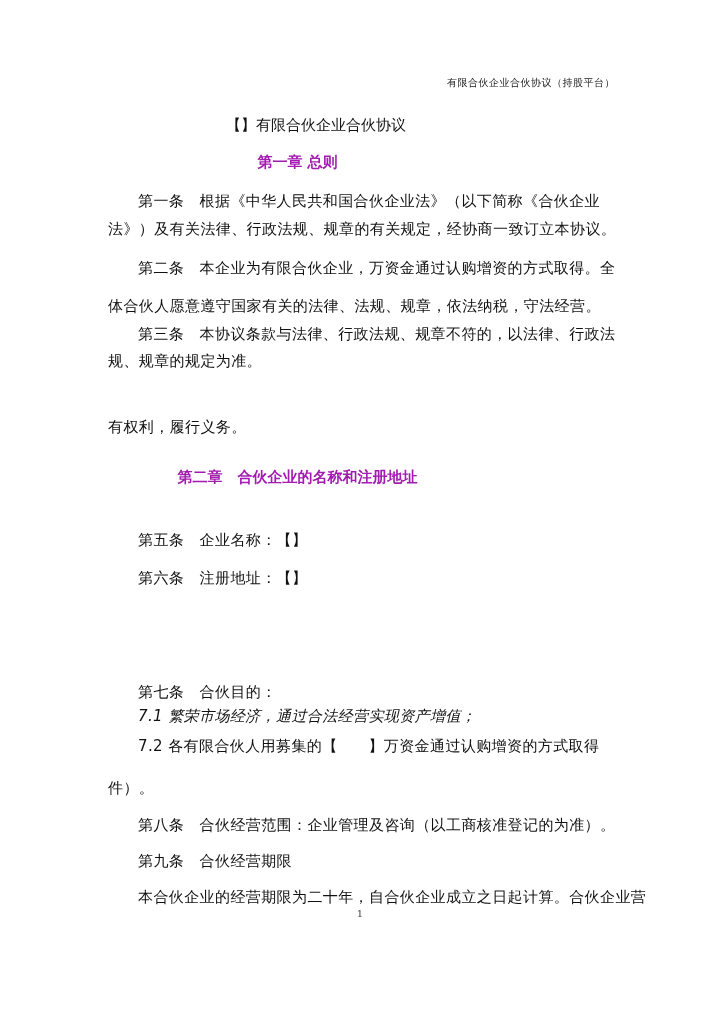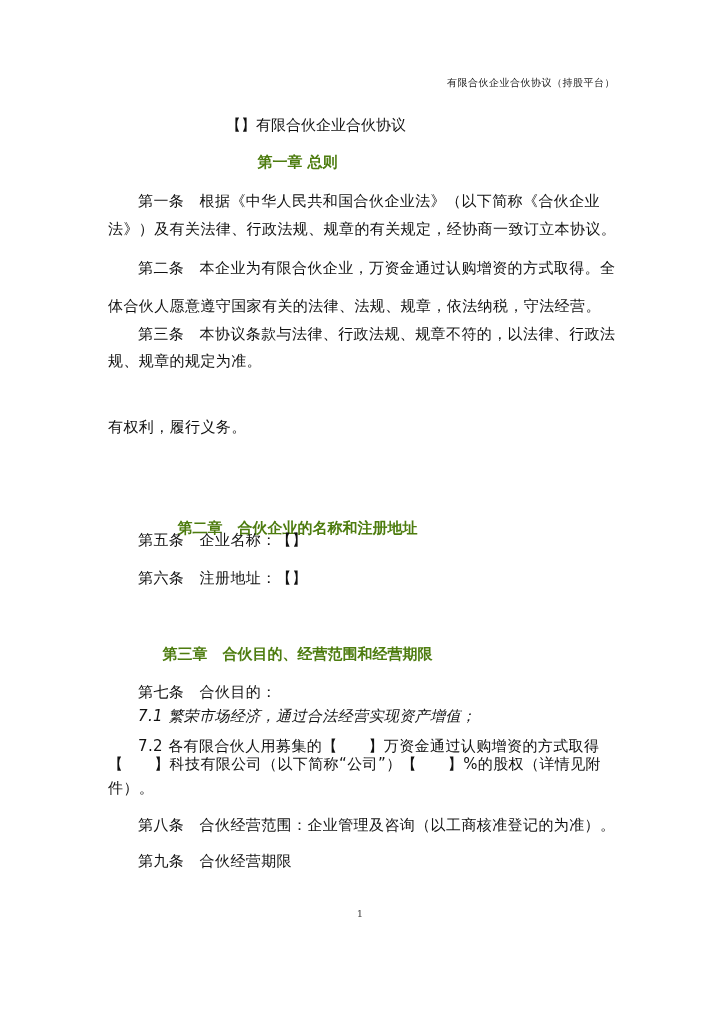--- a/index.html
+++ b/index.html
@@ -32,21 +32,21 @@
     .title {
       left: 0; width: 632px; text-align: center;
       top: 116px;
       font-size: 15px;
       color: #111;
     }
     .chapter {
       left: 0; width: 595px; text-align: center;
       font-size: 15px;
       font-weight: bold;
-      color: #4d7c0f;
+      color: #a21caf;
     }
     .para {
       font-size: 15px;
       color: #111;
       letter-spacing: 0.4px;
     }
     .page-number {
       left: 0; width: 720px; text-align: center;
       top: 908px;
       font-family: "DejaVu Serif", serif;
@@ -69,31 +69,30 @@
   <div class="abs para" style="left:108px; top:220px;">法》）及有关法律、行政法规、规章的有关规定，经协商一致订立本协议。</div>
 
   <div class="abs para" style="left:138px; top:259px;">第二条　本企业为有限合伙企业，万资金通过认购增资的方式取得。全</div>
   <div class="abs para" style="left:108px; top:297px;">体合伙人愿意遵守国家有关的法律、法规、规章，依法纳税，守法经营。</div>
 
   <div class="abs para" style="left:138px; top:325px;">第三条　本协议条款与法律、行政法规、规章不符的，以法律、行政法</div>
   <div class="abs para" style="left:108px; top:352px;">规、规章的规定为准。</div>
 
   <div class="abs para" style="left:108px; top:418px;">有权利，履行义务。</div>
 
-  <div class="abs chapter" style="top:519px;">第二章　合伙企业的名称和注册地址</div>
+  <div class="abs chapter" style="top:468px;">第二章　合伙企业的名称和注册地址</div>
 
   <div class="abs para" style="left:138px; top:569px;">第六条　注册地址：【】</div>
   <div class="abs para" style="left:138px; top:531px;">第五条　企业名称：【】</div>
 
-  <div class="abs chapter" style="top:645px;">第三章　合伙目的、经营范围和经营期限</div>
 
   <div class="abs para" style="left:138px; top:683px;font-family:Liberation Serif, serif;">第七条　合伙目的：</div>
   <div class="abs para" style="left:138px; top:707px;font-style:italic;">7.1 繁荣市场经济，通过合法经营实现资产增值；</div>
   <div class="abs para" style="left:138px; top:737px;">7.2 各有限合伙人用募集的【　　】万资金通过认购增资的方式取得</div>
-  <div class="abs para" style="left:108px; top:755px;">【　　】科技有限公司（以下简称“公司”）【　　】%的股权（详情见附</div>
   <div class="abs para" style="left:108px; top:779px;">件）。</div>
 
   <div class="abs para" style="left:138px; top:816px;">第八条　合伙经营范围：企业管理及咨询（以工商核准登记的为准）。</div>
   <div class="abs para" style="left:138px; top:852px;">第九条　合伙经营期限</div>
+  <div class="abs para" style="left:138px; top:888px;">本合伙企业的经营期限为二十年，自合伙企业成立之日起计算。合伙企业营</div>
 
   <div class="abs page-number">1</div>
 
 </div>
 
 </body></html>

